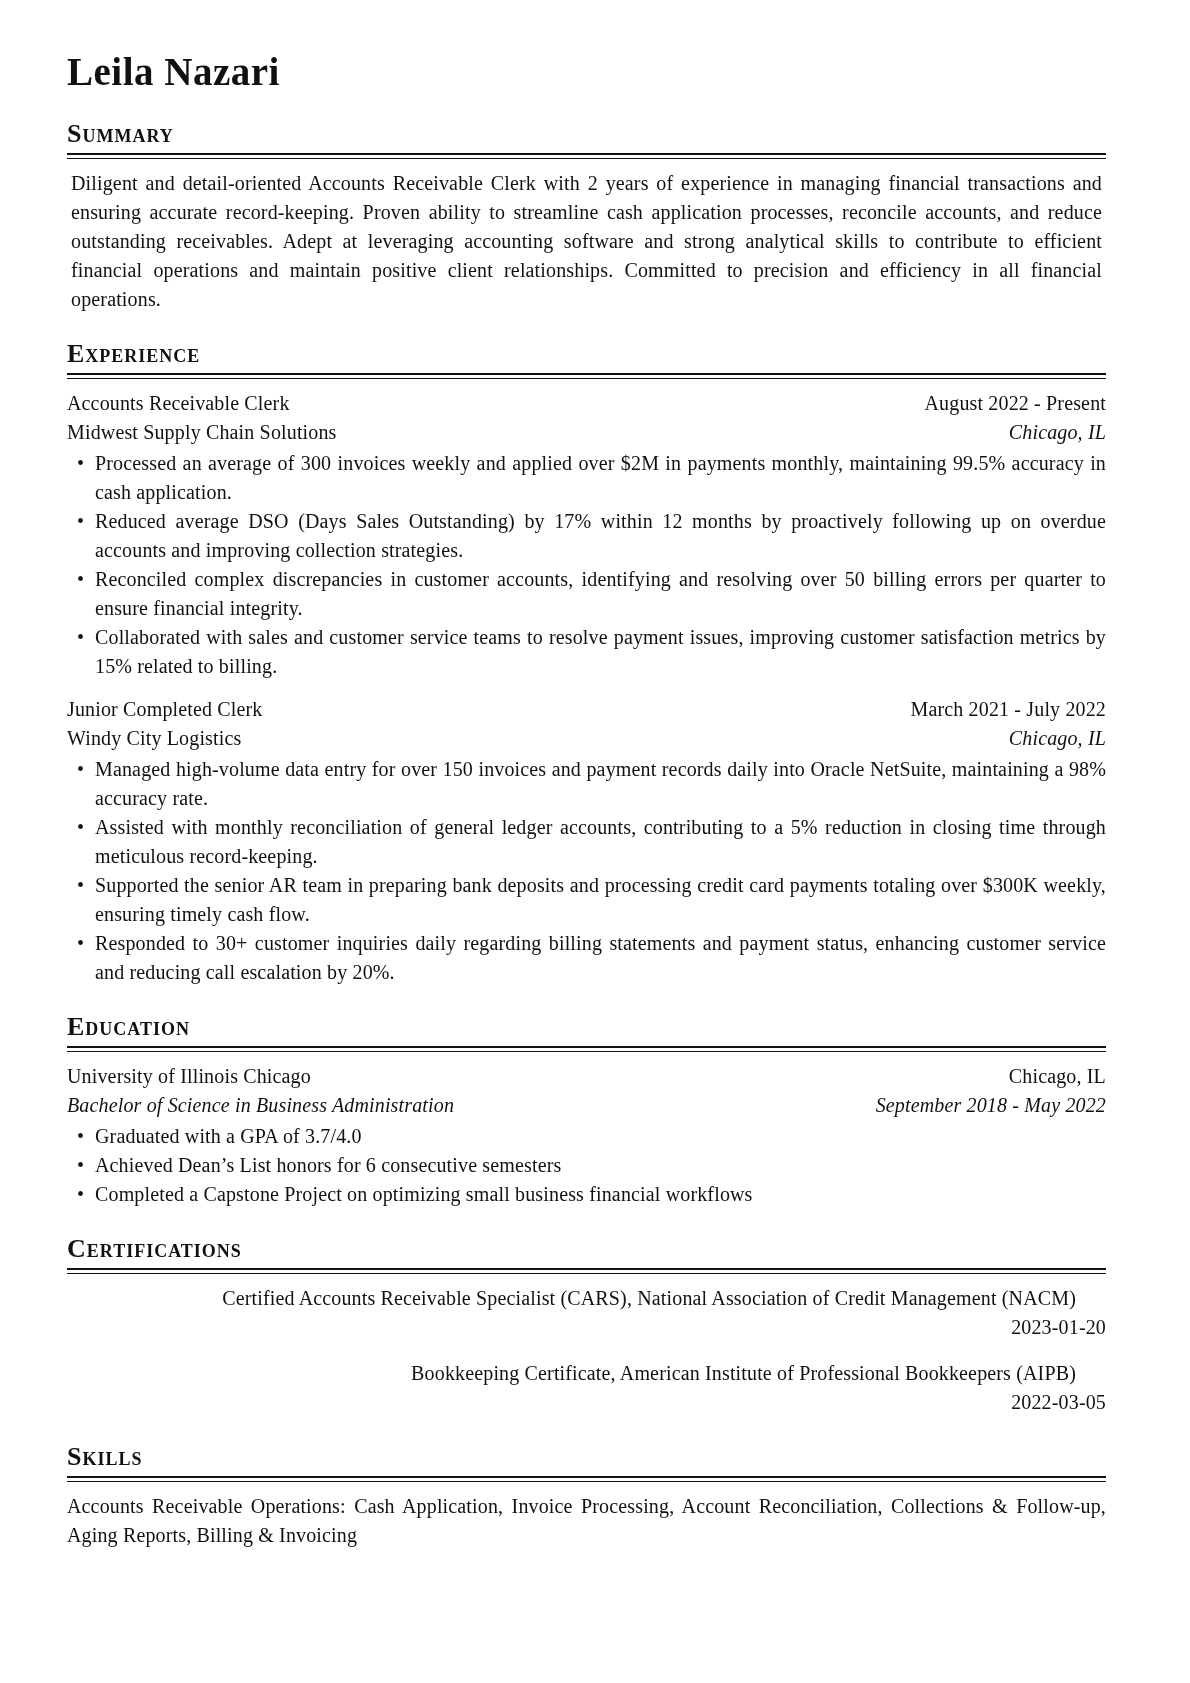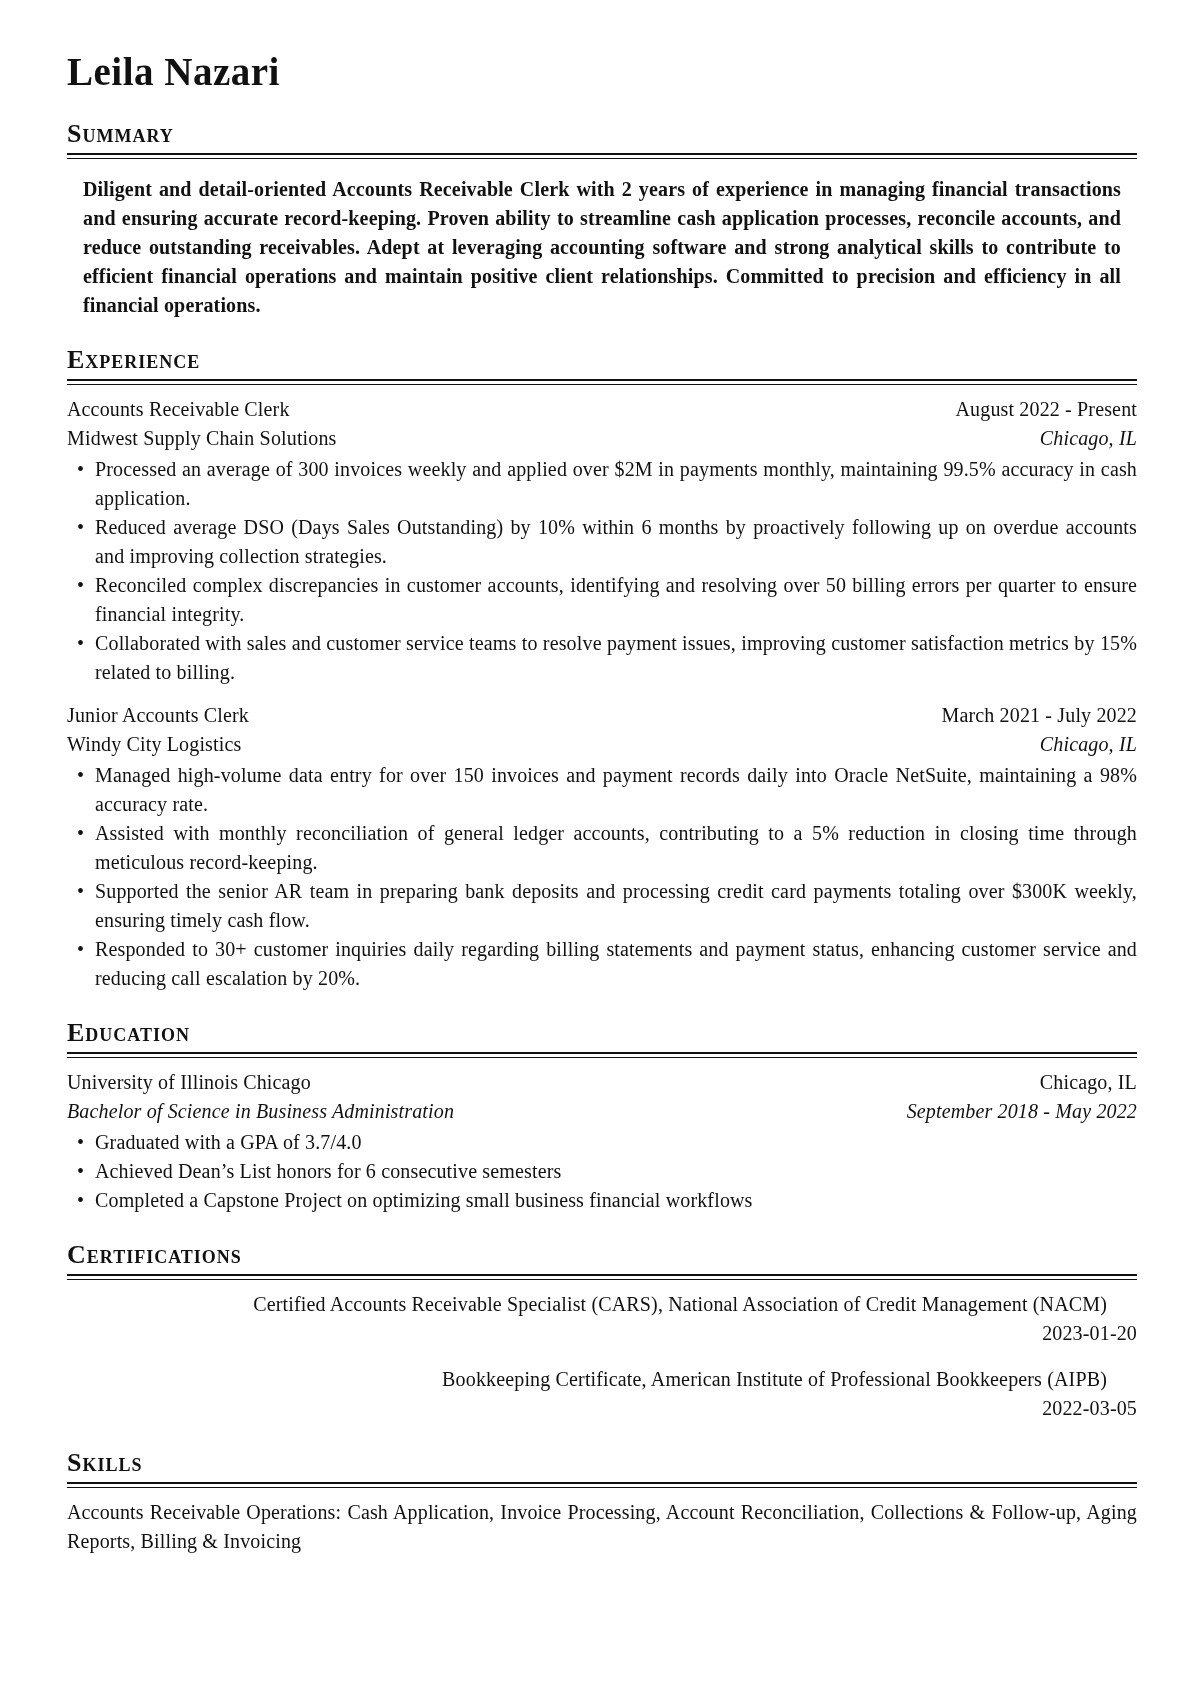--- a/index.html
+++ b/index.html
@@ -4,21 +4,21 @@
 <style>
   html, body {
     margin: 0;
     padding: 0;
     background: #ffffff;
   }
   .page {
     width: 1190px;
     min-height: 1683px;
     box-sizing: border-box;
-    padding: 50px 53px 60px 67px;
+    padding: 50px 84px 60px 67px;
     background: #ffffff;
     color: #111111;
     font-family: "Liberation Serif", "DejaVu Serif", serif;
     font-size: 20px;
     line-height: 29px;
     letter-spacing: 0.15px;
   }
 
   
   .name {
@@ -56,23 +56,22 @@
     margin: 0;
   }
   .rule {
     height: 3px;
     border-top: 2.5px solid #111;
     border-bottom: 1.2px solid #111;
     margin: 4px 0 10px 0;
   }
 
   p.block {
-    margin: 16px;
+    margin: 4px;
     text-align: justify;
-    font-weight: bold;
   }
 
   
   .row {
     display: flex;
     justify-content: space-between;
     align-items: baseline;
   }
   .row .left  { text-align: left; }
   .row .right { white-space: nowrap; margin-left: 24px; }
@@ -135,29 +134,29 @@
       <div class="row">
         <span class="left bold">Accounts Receivable Clerk</span>
         <span class="right">August 2022 - Present</span>
       </div>
       <div class="row">
         <span class="left">Midwest Supply Chain Solutions</span>
         <span class="right italic">Chicago, IL</span>
       </div>
       <ul class="bullets">
         <li>Processed an average of 300 invoices weekly and applied over $2M in payments monthly, maintaining 99.5% accuracy in cash application.</li>
-        <li>Reduced average DSO (Days Sales Outstanding) by 10% within 6 months by proactively following up on overdue accounts and improving collection strategies.</li>
+        <li>Reduced average DSO (Days Sales Outstanding) by 17% within 12 months by proactively following up on overdue accounts and improving collection strategies.</li>
         <li>Reconciled complex discrepancies in customer accounts, identifying and resolving over 50 billing errors per quarter to ensure financial integrity.</li>
         <li>Collaborated with sales and customer service teams to resolve payment issues, improving customer satisfaction metrics by 15% related to billing.</li>
       </ul>
     </div>
 
     <div class="job">
       <div class="row">
-        <span class="left bold">Junior Accounts Clerk</span>
+        <span class="left bold">Junior Completed Clerk</span>
         <span class="right">March 2021 - July 2022</span>
       </div>
       <div class="row">
         <span class="left">Windy City Logistics</span>
         <span class="right italic">Chicago, IL</span>
       </div>
       <ul class="bullets">
         <li>Managed high-volume data entry for over 150 invoices and payment records daily into Oracle NetSuite, maintaining a 98% accuracy rate.</li>
         <li>Assisted with monthly reconciliation of general ledger accounts, contributing to a 5% reduction in closing time through meticulous record-keeping.</li>
         <li>Supported the senior AR team in preparing bank deposits and processing credit card payments totaling over $300K weekly, ensuring timely cash flow.</li>

